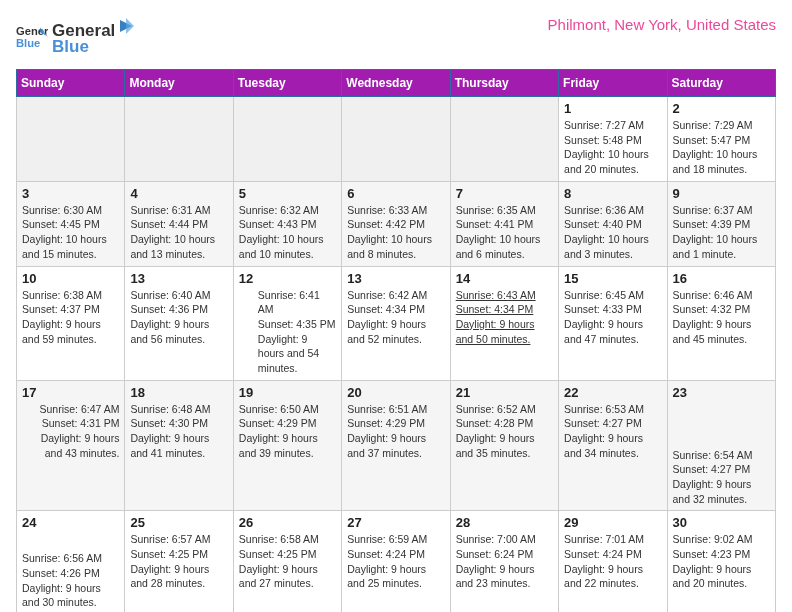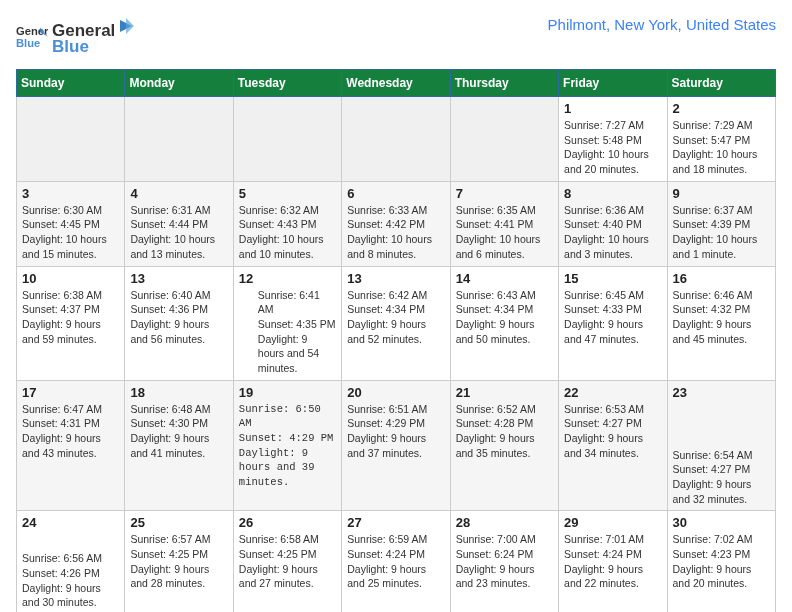--- a/index.html
+++ b/index.html
@@ -30,29 +30,29 @@
     }
     .title-block h1 {
       font-size: 32px;
       font-weight: bold;
       color: #333;
       line-height: 1.1;
     }
     .title-block h2 {
       font-size: 15px;
       font-weight: normal;
-      color: #3b82f6;
+      color: #ec4899;
     }
     .calendar {
       width: 100%;
       border-collapse: collapse;
       font-size: 11px;
     }
     .calendar thead th {
-      background-color: #15803d;
+      background-color: #a21caf;
       color: #fff;
       padding: 6px 4px;
       text-align: left;
       font-size: 12px;
       font-weight: bold;
       border: 1px solid #2d6aa0;
     }
     .calendar tbody td {
       border: 1px solid #ccc;
       vertical-align: top;
@@ -202,53 +202,53 @@
 Daylight: 9 hours and 54 minutes.</div>
         </td>
         <td>
           <div class="day-number">13</div>
           <div class="day-info" style="white-space: pre-line;">Sunrise: 6:42 AM
 Sunset: 4:34 PM
 Daylight: 9 hours and 52 minutes.</div>
         </td>
         <td>
           <div class="day-number">14</div>
-          <div class="day-info" style="white-space: pre-line;">Sunrise: 6:43 AM
+          <div class="day-info" style="white-space: pre-line; text-decoration: underline;">Sunrise: 6:43 AM
 Sunset: 4:34 PM
 Daylight: 9 hours and 50 minutes.</div>
         </td>
         <td>
           <div class="day-number">15</div>
           <div class="day-info" style="white-space: pre-line;">Sunrise: 6:45 AM
 Sunset: 4:33 PM
 Daylight: 9 hours and 47 minutes.</div>
         </td>
         <td>
           <div class="day-number">16</div>
           <div class="day-info" style="white-space: pre-line;">Sunrise: 6:46 AM
 Sunset: 4:32 PM
 Daylight: 9 hours and 45 minutes.</div>
         </td>
       </tr>
       <tr>
         <td>
           <div class="day-number">17</div>
-          <div class="day-info" style="white-space: pre-line;">Sunrise: 6:47 AM
+          <div class="day-info" style="white-space: pre-line; text-align: right;">Sunrise: 6:47 AM
 Sunset: 4:31 PM
 Daylight: 9 hours and 43 minutes.</div>
         </td>
         <td>
           <div class="day-number">18</div>
           <div class="day-info" style="white-space: pre-line;">Sunrise: 6:48 AM
 Sunset: 4:30 PM
 Daylight: 9 hours and 41 minutes.</div>
         </td>
         <td>
           <div class="day-number">19</div>
-          <div class="day-info" style="white-space: pre-line; font-family: Liberation Mono, monospace;">Sunrise: 6:50 AM
+          <div class="day-info" style="white-space: pre-line;">Sunrise: 6:50 AM
 Sunset: 4:29 PM
 Daylight: 9 hours and 39 minutes.</div>
         </td>
         <td>
           <div class="day-number">20</div>
           <div class="day-info" style="white-space: pre-line;">Sunrise: 6:51 AM
 Sunset: 4:29 PM
 Daylight: 9 hours and 37 minutes.</div>
         </td>
         <td>
@@ -302,19 +302,19 @@
 Daylight: 9 hours and 23 minutes.</div>
         </td>
         <td>
           <div class="day-number">29</div>
           <div class="day-info" style="white-space: pre-line;">Sunrise: 7:01 AM
 Sunset: 4:24 PM
 Daylight: 9 hours and 22 minutes.</div>
         </td>
         <td>
           <div class="day-number">30</div>
-          <div class="day-info" style="white-space: pre-line;">Sunrise: 7:02 AM
+          <div class="day-info" style="white-space: pre-line;">Sunrise: 9:02 AM
 Sunset: 4:23 PM
 Daylight: 9 hours and 20 minutes.</div>
         </td>
       </tr>
     </tbody>
 </table>
 
 </body></html>

